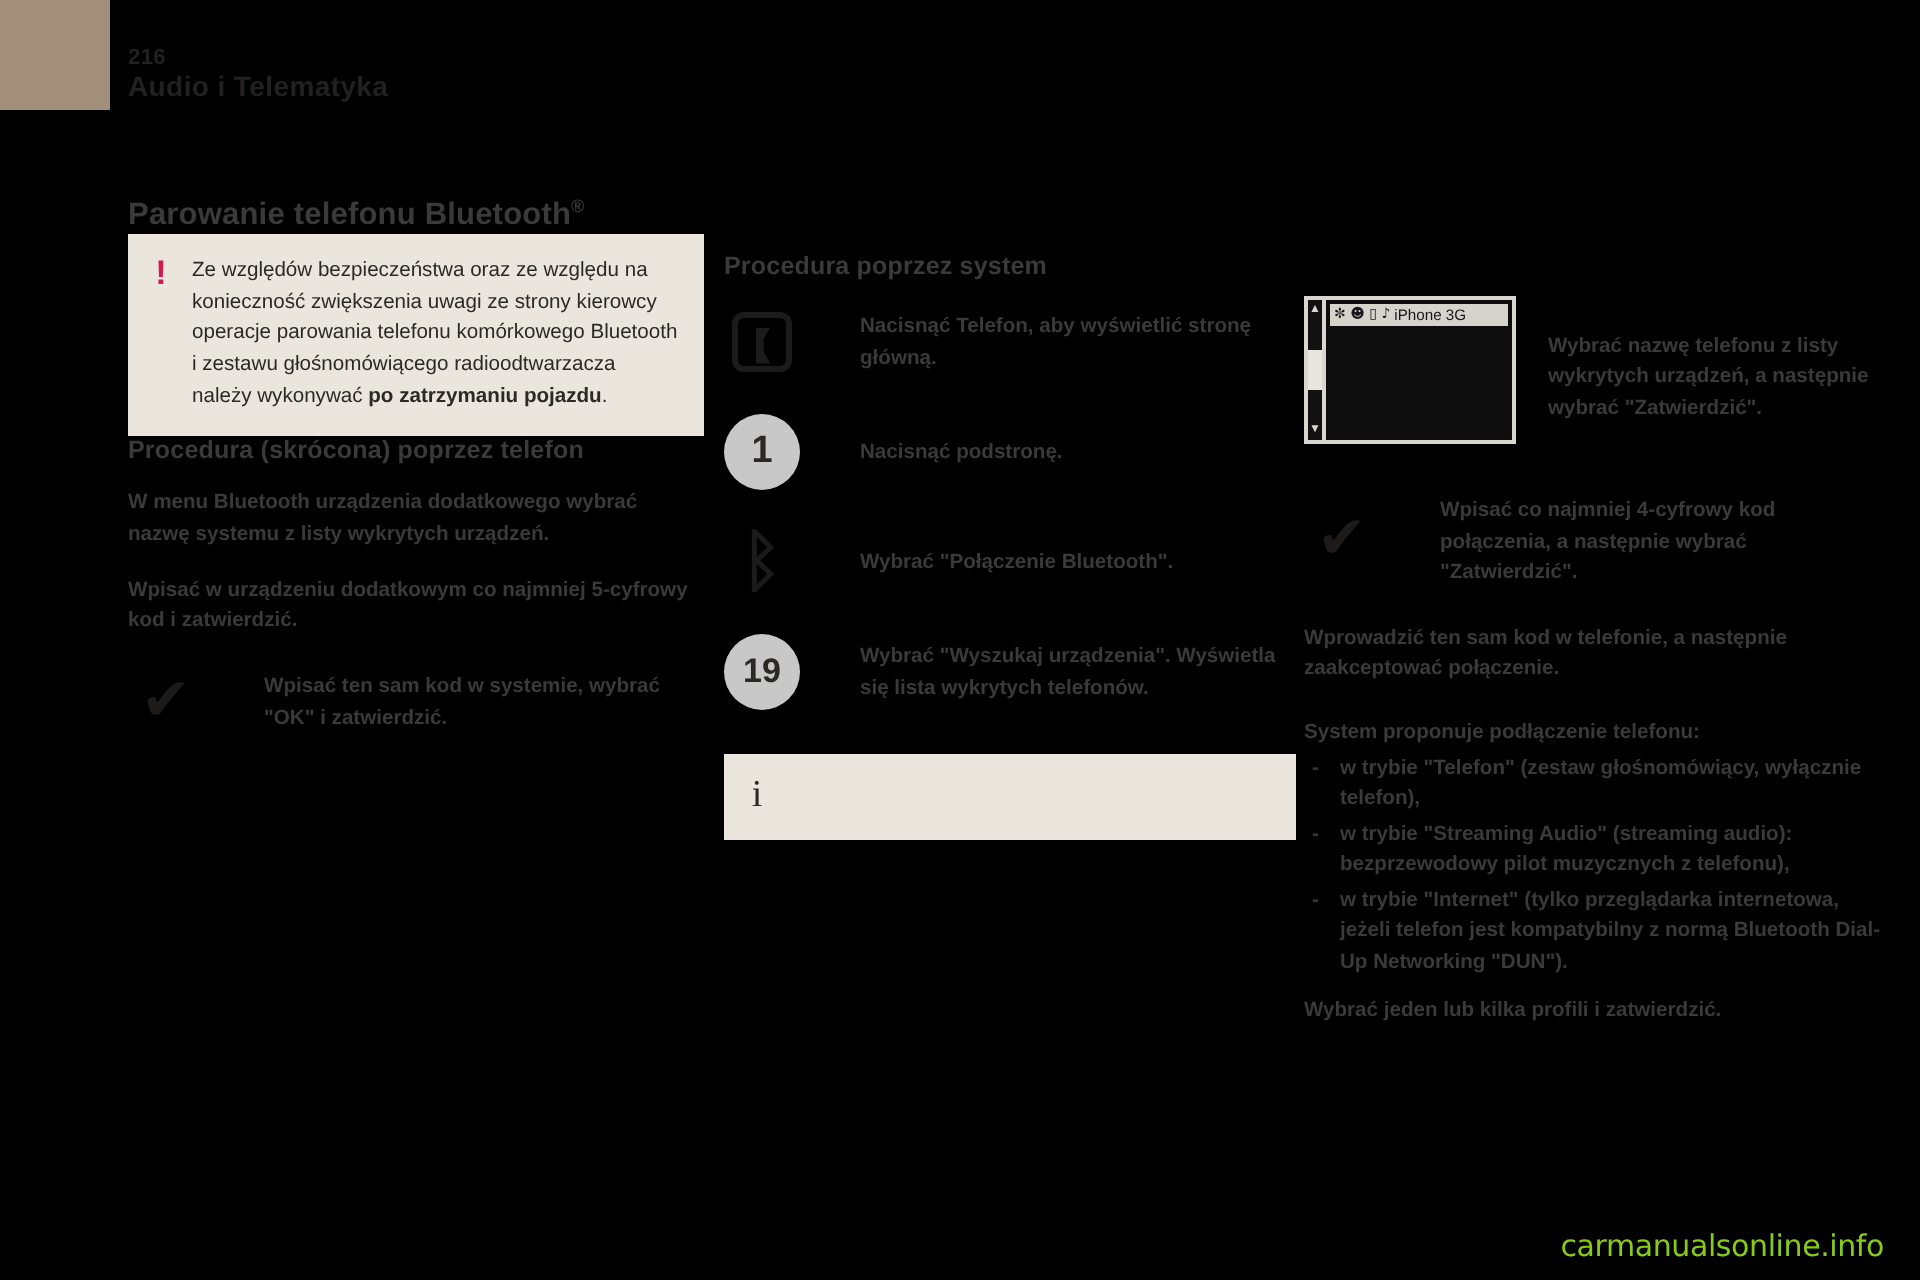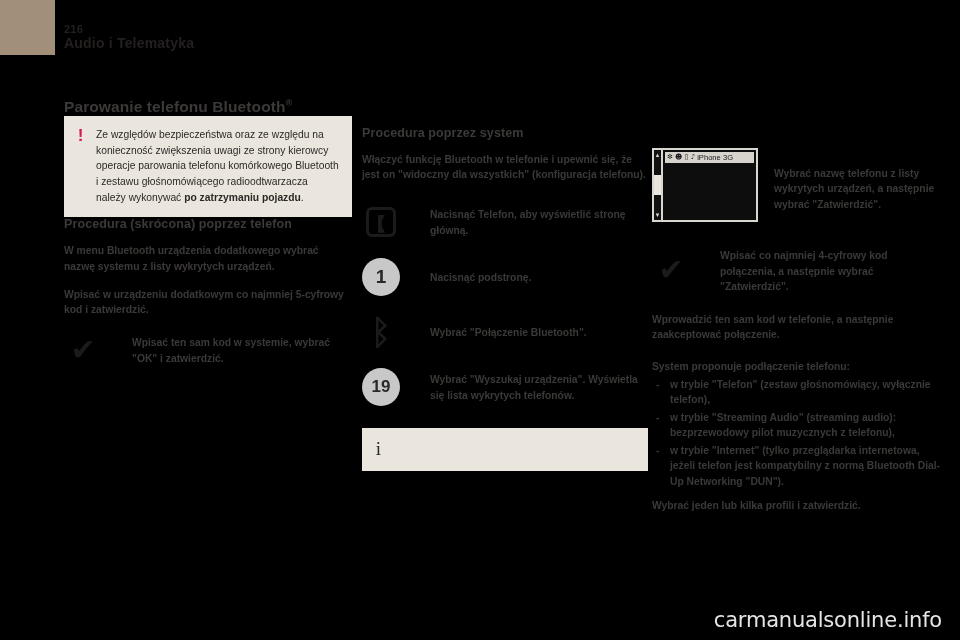--- a/index.html
+++ b/index.html
@@ -144,21 +144,21 @@
     font-size:10.3px; line-height:1.5; color:#3c3a38; font-weight:bold;
     padding-left:18px; position:relative; margin-bottom:2px;
   }
   ul.profiles li::before {
     content:"-"; position:absolute; left:4px; top:0;
   }
 
   
   .watermark {
     position:absolute; right:18px; bottom:8px;
-    font-size:21px; color:#e5e5e5; letter-spacing:-.2px;
+    font-size:15px; color:#84cc16; letter-spacing:-.2px;
     font-family:"DejaVu Sans", sans-serif;
   }
 </style>
 </head>
 <body>
 
 <div class="header-swatch"></div>
 <div class="header-text">
   <div class="page-num">216</div>
   <div class="section-title">Audio i Telematyka</div>
@@ -186,21 +186,20 @@
       </div>
     <div class="step-text">Wpisać ten sam kod w systemie, wybrać "OK" i zatwierdzić.</div>
   </div>
 
 </div>
 
 <div class="col col-mid">
 
   <h2 class="sub-title">Procedura poprzez system</h2>
 
-  <p class="body-p" style="margin-bottom:20px;">Włączyć funkcję Bluetooth w telefonie i upewnić się, że jest on "widoczny dla wszystkich" (konfiguracja telefonu).</p>
 
   <div class="step">
     <div class="step-badge icon">
         <span class="icon-phonekey"></span>
       </div>
     <div class="step-text">Nacisnąć Telefon, aby wyświetlić stronę główną.</div>
   </div>
 
   <div class="step">
     <div class="step-badge circle">1</div>

